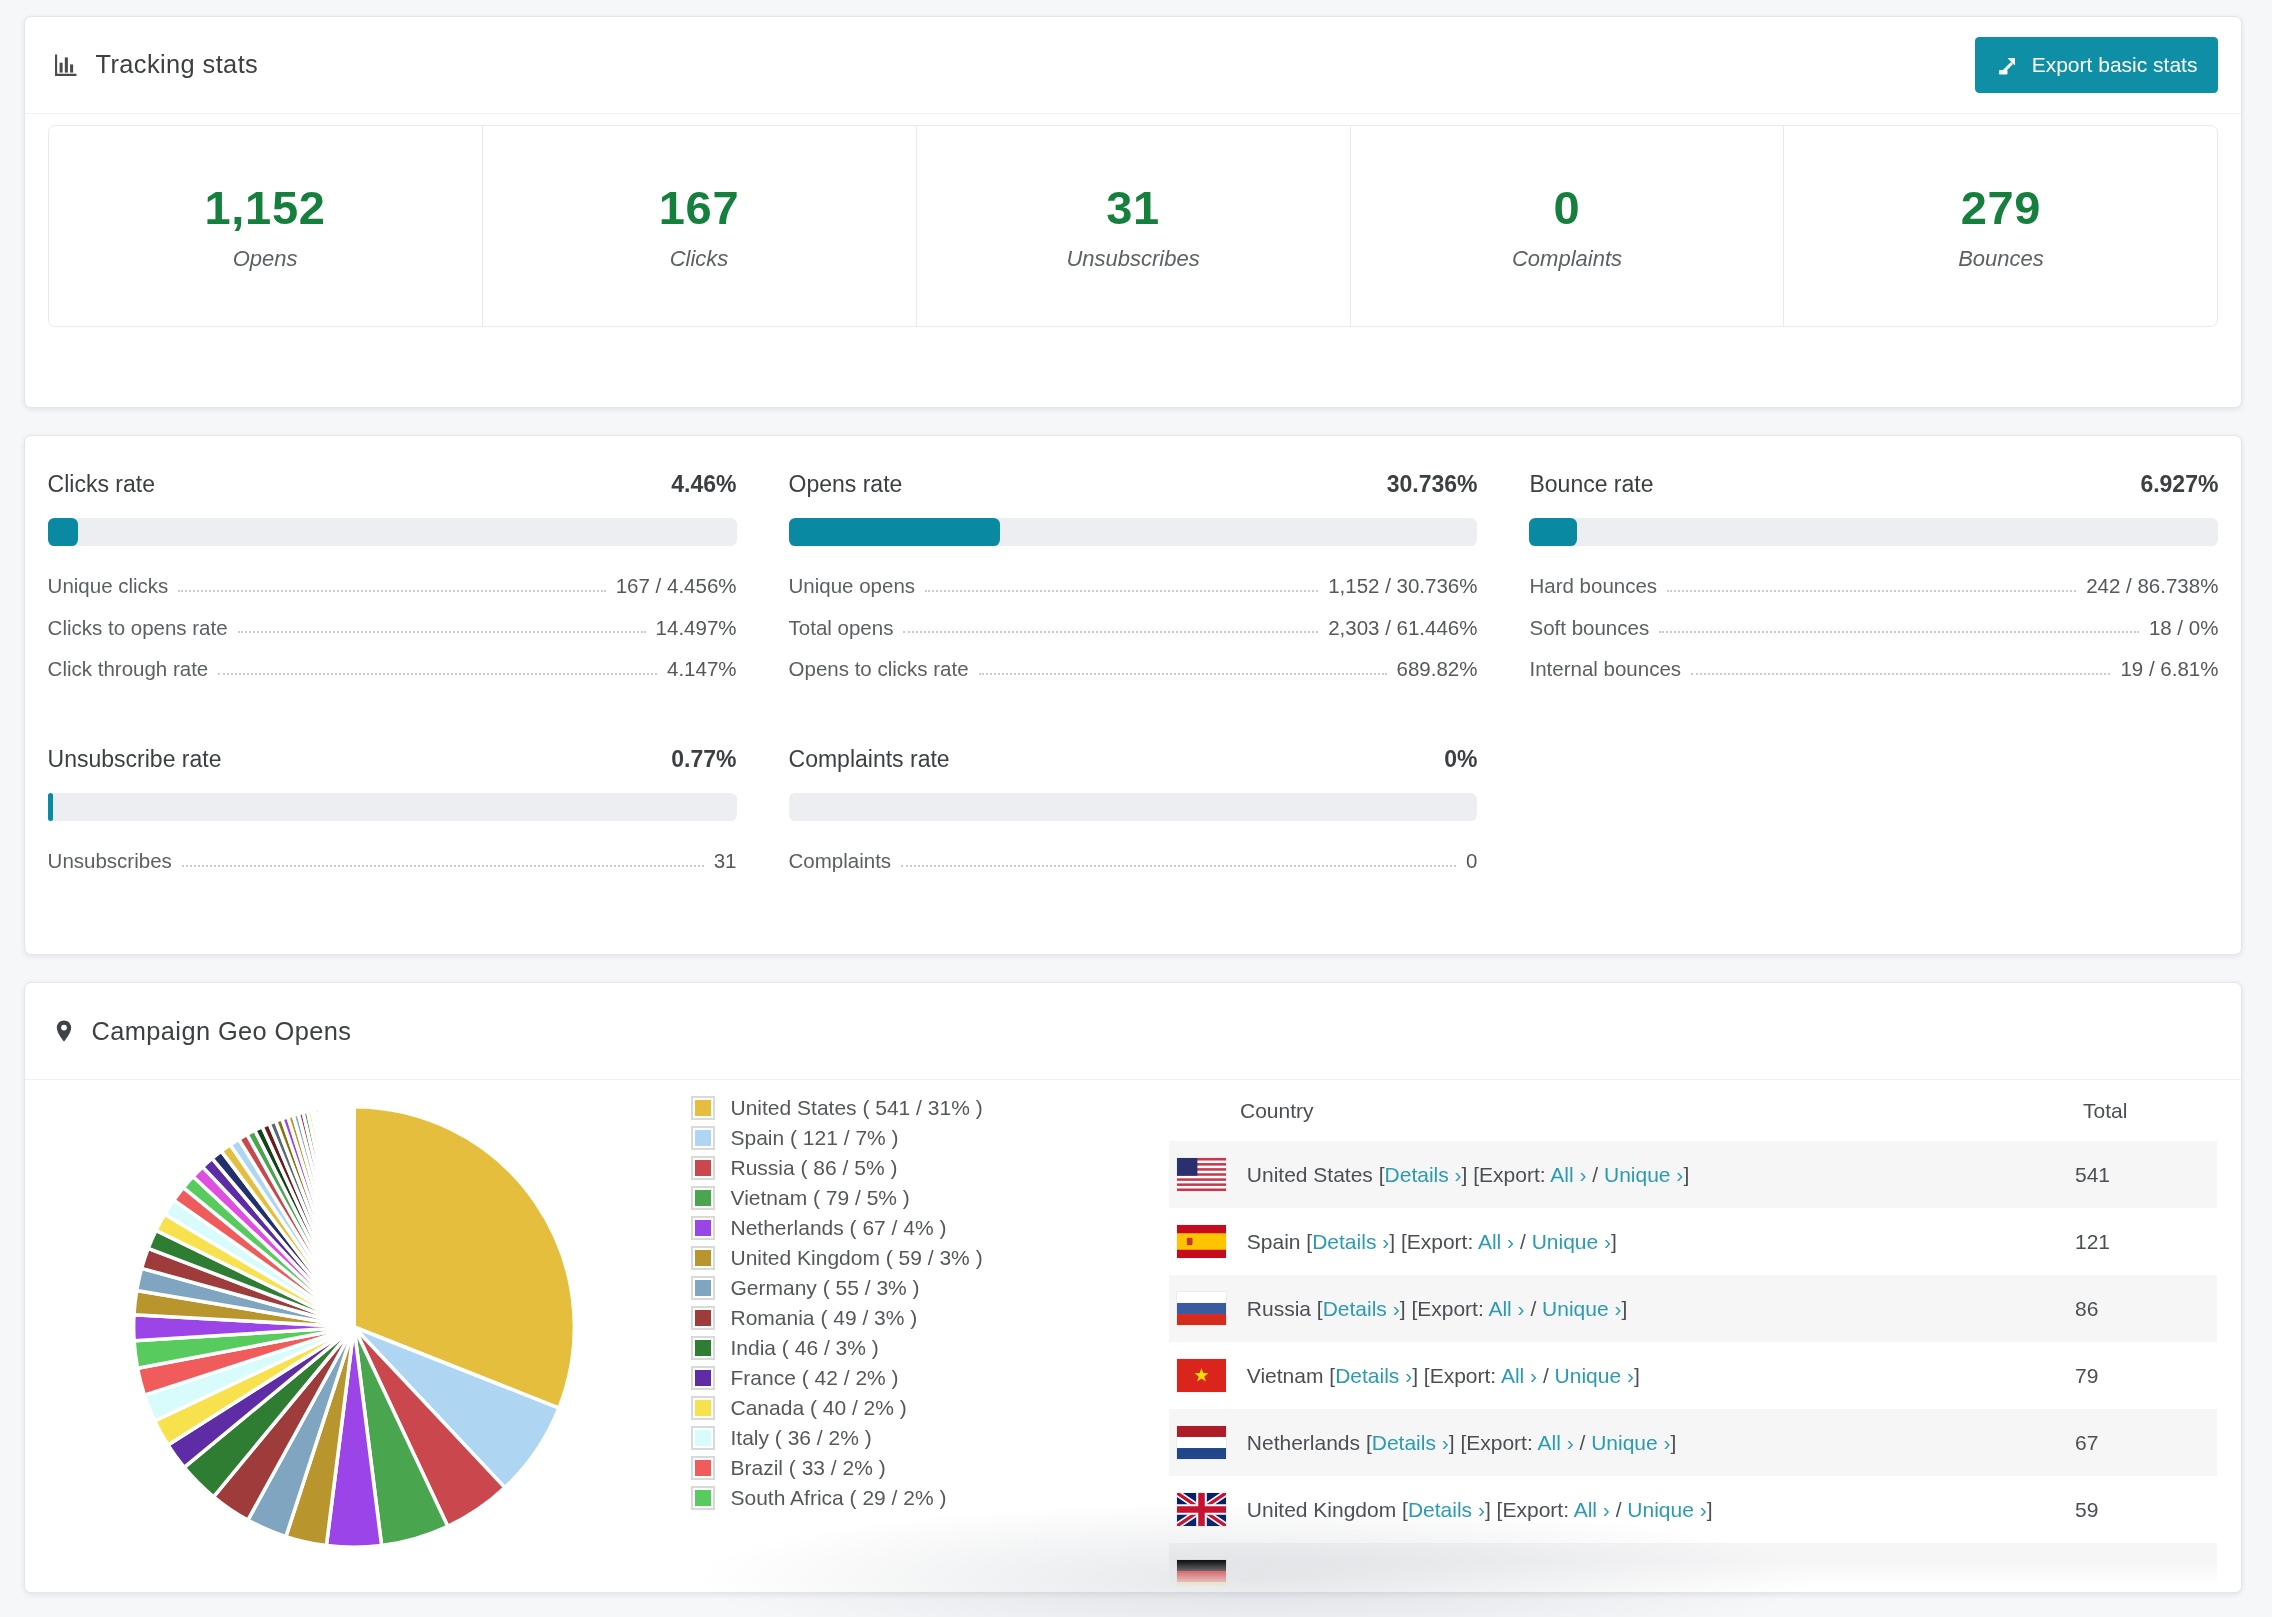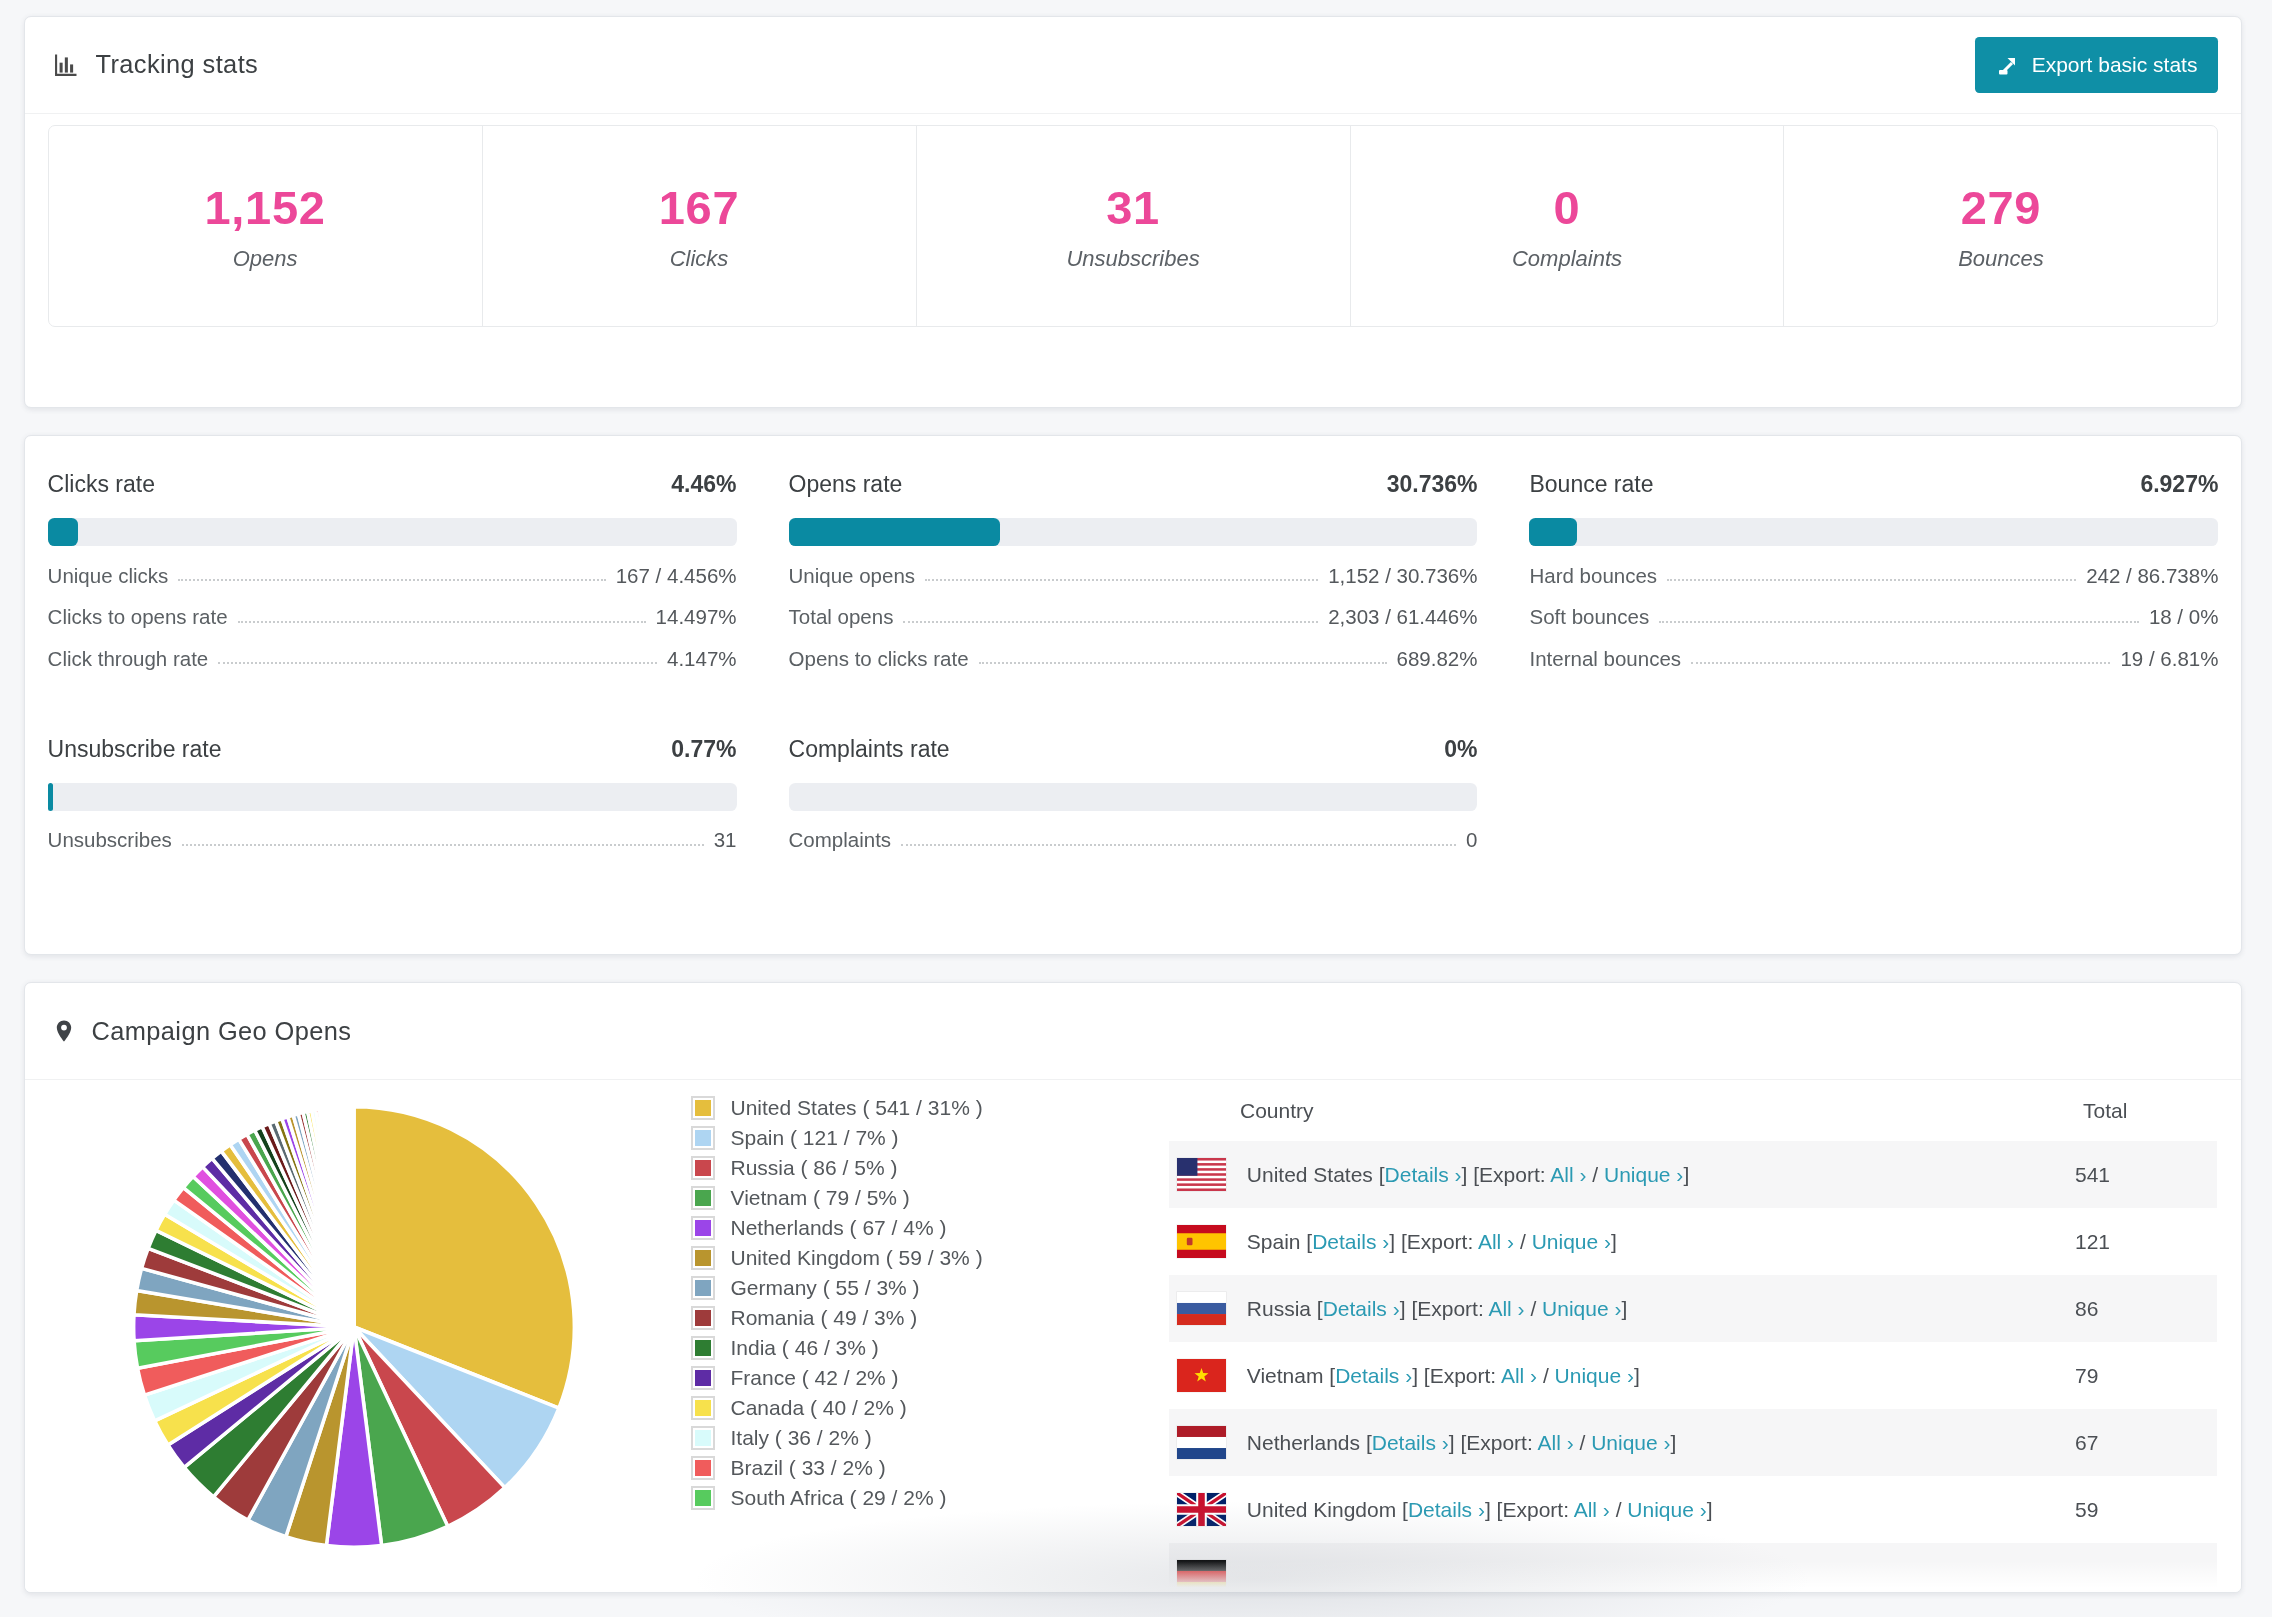--- a/index.html
+++ b/index.html
@@ -18,32 +18,32 @@
   .export-btn{position:absolute;right:22.6px;top:20px;display:flex;align-items:center;gap:11.3px;
               background:#0f8fa6;color:#fff;border:none;border-radius:4.2px;height:56px;padding:0 21px;
               font-size:21px;font-family:inherit;cursor:pointer;}
   .export-btn svg{width:24px;height:24px;}
 
   
   .summary-group{margin:11.3px 22.6px;display:flex;border:1.4px solid #e8eaec;border-radius:7px;height:200px;}
   .sum-box{flex:1;display:flex;flex-direction:column;align-items:center;justify-content:center;
            border-right:1.4px solid #e8eaec;}
   .sum-box:last-child{border-right:none;}
-  .sum-num{font-size:47px;font-weight:700;color:#ec4899;letter-spacing:0.7px;}
+  .sum-num{font-size:47px;font-weight:700;color:#15803d;letter-spacing:0.7px;}
   .sum-lbl{font-size:22px;color:#5c6166;margin-top:11px;font-style:italic;}
 
   
   .rates-grid{display:grid;grid-template-columns:1fr 1fr 1fr;column-gap:52px;row-gap:65px;
               padding:35px 22.6px 0;}
   .rate-head{display:flex;justify-content:space-between;align-items:baseline;}
   .rate-title{font-size:23px;font-weight:400;color:#3c4043;}
   .rate-pct{font-size:23px;font-weight:700;color:#3c4043;}
   .rate-bar{margin-top:20px;height:28px;background:#eceef2;border-radius:6.4px;position:relative;}
   .rate-fill{position:absolute;left:0;top:0;bottom:0;background:#0a8aa2;border-radius:6.4px;}
-  .rate-rows{margin-top:7px;}
+  .rate-rows{margin-top:28px;}
   .d-row{display:flex;align-items:flex-end;margin-top:17.6px;font-size:20.5px;color:#5b6064;}
   .d-row .lbl{white-space:nowrap;}
   .d-row .leader{flex:1;margin:0 10px 6.4px;border-bottom:2.1px dotted #c9ccce;}
   .d-row .val{white-space:nowrap;color:#54585c;}
 
   
   .geo-body{position:absolute;left:0;right:0;top:97px;bottom:0;}
   #pie-svg{position:absolute;left:103px;top:21px;width:452px;height:452px;}
   .legend{position:absolute;left:634px;top:12.7px;}
   .legend-item{display:flex;align-items:center;gap:15.5px;height:30px;font-size:21px;color:#54585c;margin-left:32px;}

